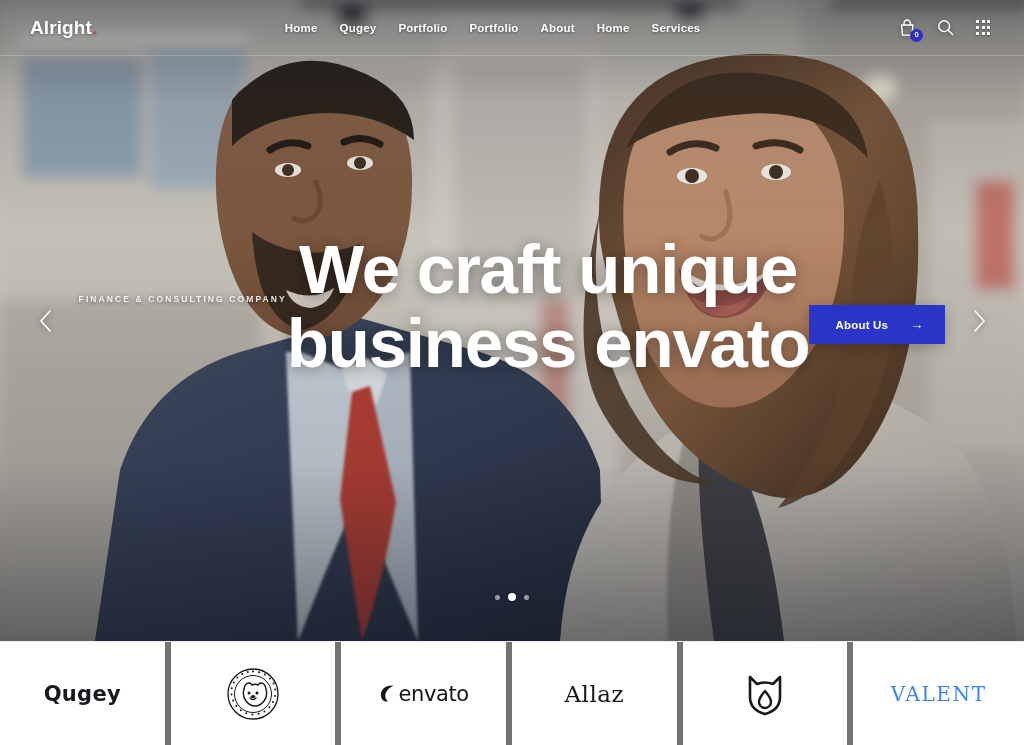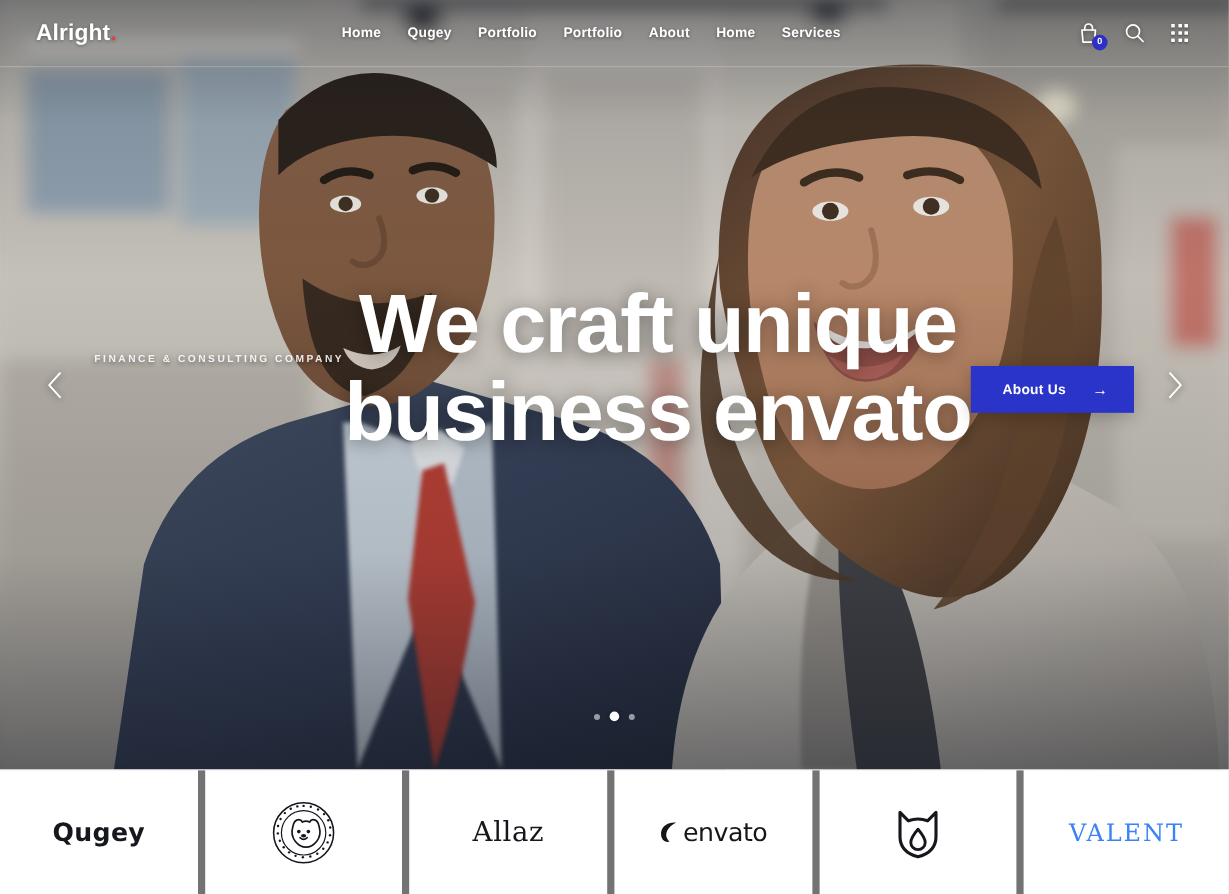--- a/index.html
+++ b/index.html
@@ -402,33 +402,33 @@
       <circle cx="27" cy="27" r="18.5" fill="none" stroke="#15171c" stroke-width="1"></circle>
       <path d="M18 22 q1 -6 5 -6 q2 0 3 2 q3 -1.5 6 0 q1 -2 3 -2 q4 0 5 6 q2 7 -2 12 q-4 5 -9 5 q-5 0 -9 -5 q-4 -5 -2 -12 Z" fill="none" stroke="#15171c" stroke-width="1.4"></path>
       <circle cx="23" cy="26" r="1.5" fill="#15171c"></circle>
       <circle cx="31" cy="26" r="1.5" fill="#15171c"></circle>
       <path d="M24 31 q3 3 6 0" stroke="#15171c" stroke-width="1.3" fill="none" stroke-linecap="round"></path>
       <ellipse cx="27" cy="29.5" rx="2.2" ry="1.5" fill="#15171c"></ellipse>
     </svg>
   </div>
 
   <div class="brand-cell">
-    <span class="brand-wordmark serif">Allaz</span>
-  </div>
-
-  <div class="brand-cell">
     <span class="envato-lockup">
       <svg width="17" height="19" viewBox="0 0 17 19">
         <path d="M14.5 1.5 C6 1 1 6 2 12.5 c.6 4 4 5.8 7 4.8 C5 14 4.3 7 14.5 1.5 Z" fill="#14161a"></path>
       </svg>
       <span class="envato-text">envato</span>
     </span>
   </div>
 
   <div class="brand-cell">
+    <span class="brand-wordmark serif">Allaz</span>
+  </div>
+
+  <div class="brand-cell">
     <svg width="40" height="46" viewBox="0 0 40 46">
       <path d="M5 6 L5 26 q0 13 15 17 q15 -4 15 -17 L35 6 L28 13 q-8 -3 -16 0 Z" fill="none" stroke="#15171c" stroke-width="2.6" stroke-linejoin="round"></path>
       <path d="M20 20 q6 7 6 11 a6 6 0 0 1 -12 0 q0 -4 6 -11 Z" fill="none" stroke="#15171c" stroke-width="2.4" stroke-linejoin="round"></path>
     </svg>
   </div>
 
   <div class="brand-cell">
     <span class="brand-wordmark serif-caps">VALENT</span>
   </div>
 

